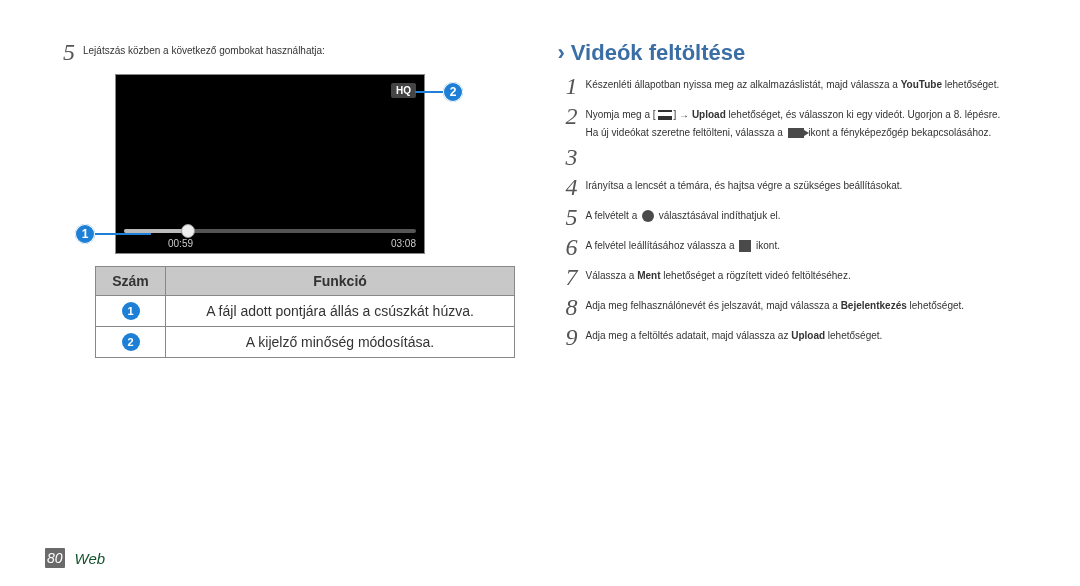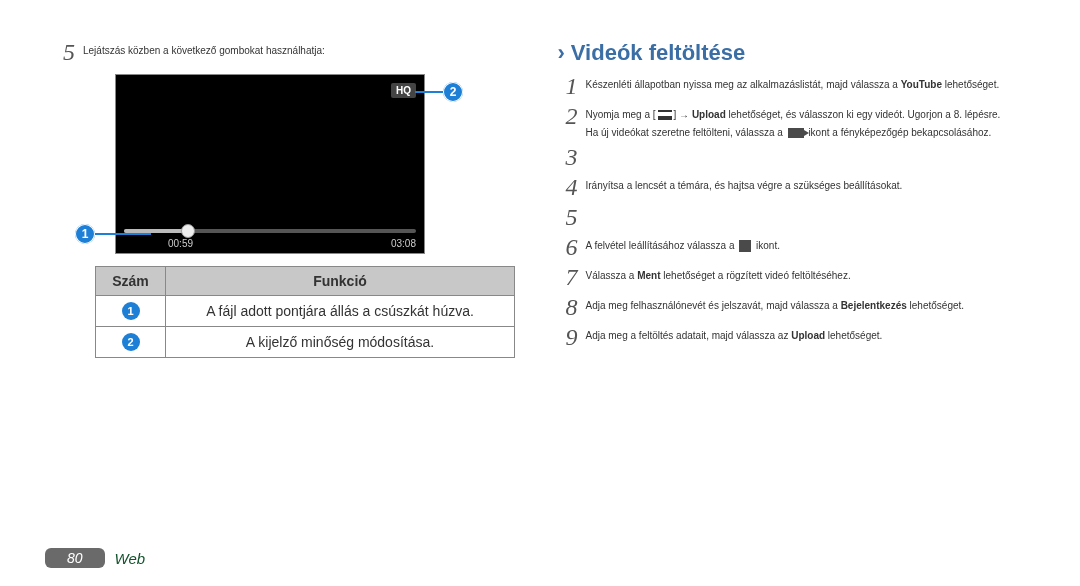--- a/index.html
+++ b/index.html
@@ -119,21 +119,21 @@
 .camera-icon::after { content:""; position:absolute; right:-5px; top:2px;
   border-left:5px solid #4a4a4a; border-top:3px solid transparent; border-bottom:3px solid transparent;}
 .circle-icon { display:inline-block; width:12px; height:12px; border-radius:50%; background:#4a4a4a; vertical-align:middle; margin:0 2px;}
 .square-icon { display:inline-block; width:12px; height:12px; background:#4a4a4a; vertical-align:middle; margin:0 2px;}
 
 .footer {
   position:absolute; left:45px; bottom:18px; display:flex; align-items:center; gap:10px;
 }
 .page-num {
   background:#6a6a6a; color:#fff; font-style:italic;
-  padding:2px 22px; font-size:14px; border-radius:6px;
+  padding:2px 2px; font-size:14px; border-radius:1px;
 }
 .section-name { font-style: italic; color:#14532d; font-size:15px;}
 </style>
 </head>
 <body>
 
 <div class="page">
 
   <div class="col">
     <div class="step-row">
@@ -208,20 +208,23 @@
       <div class="step-num">3</div>
     </div>
 
     <div class="step-row">
       <div class="step-num">4</div>
       <div class="step-text">Irányítsa a lencsét a témára, és hajtsa végre a szükséges beállításokat.</div>
     </div>
 
     <div class="step-row">
       <div class="step-num">5</div>
+      <div class="step-text">
+        <span>A felvételt a </span><span class="circle-icon"></span><span> választásával indíthatjuk el.</span>
+      </div>
     </div>
 
     <div class="step-row">
       <div class="step-num">6</div>
       <div class="step-text">
         <span>A felvétel leállításához válassza a </span><span class="square-icon"></span><span> ikont.</span>
       </div>
     </div>
 
     <div class="step-row">

